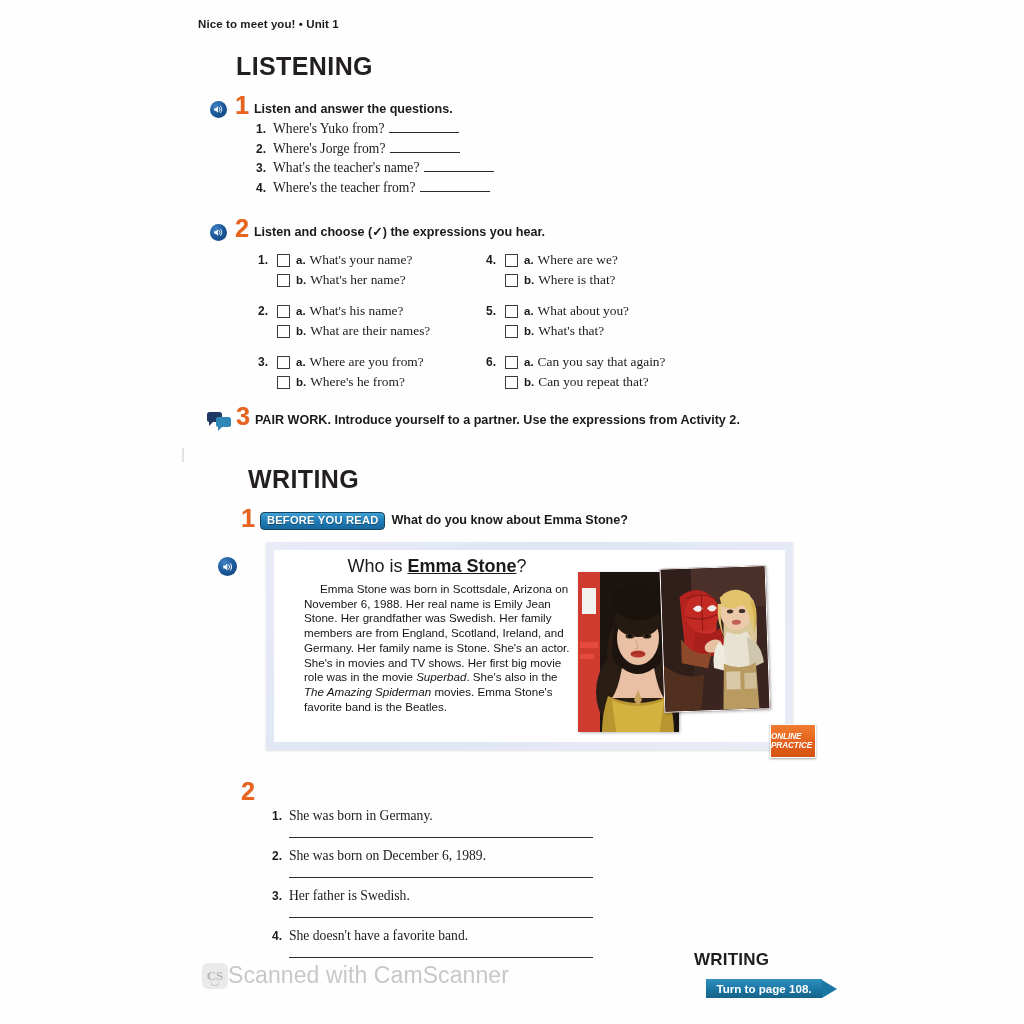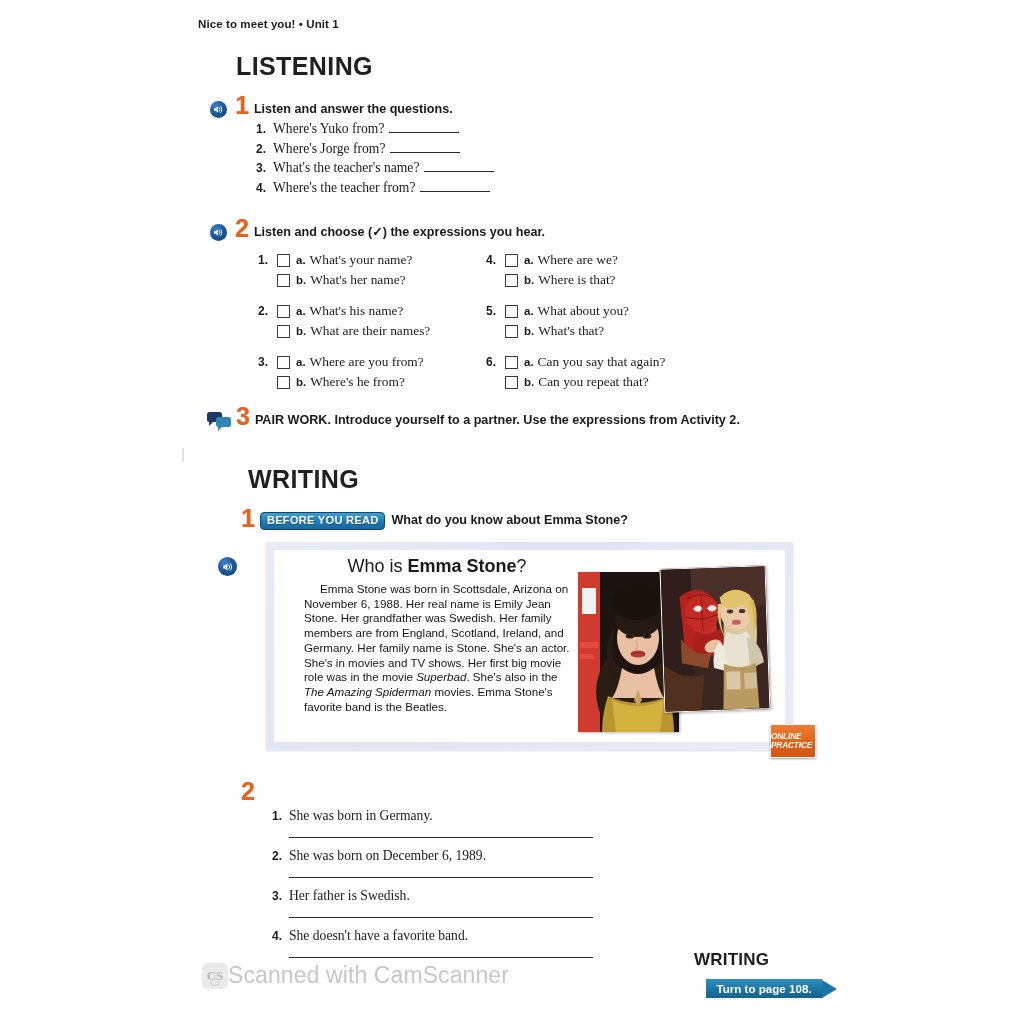--- a/index.html
+++ b/index.html
@@ -233,21 +233,21 @@
     position: absolute;
     left: 28px;
     top: 6px;
     width: 270px;
     text-align: center;
     font-family: "Liberation Sans", sans-serif;
     font-size: 18px;
     color: #1a1a1a;
     white-space: nowrap;
   }
-  .reading-title b { font-weight: bold; }
+  .reading-title b { font-weight: bold; text-decoration: underline; }
   .reading-body {
     position: absolute;
     left: 30px;
     top: 32px;
     width: 268px;
     font-family: "Liberation Sans", sans-serif;
     font-size: 11.6px;
     line-height: 1.27;
     color: #141414;
     text-indent: 16px;

